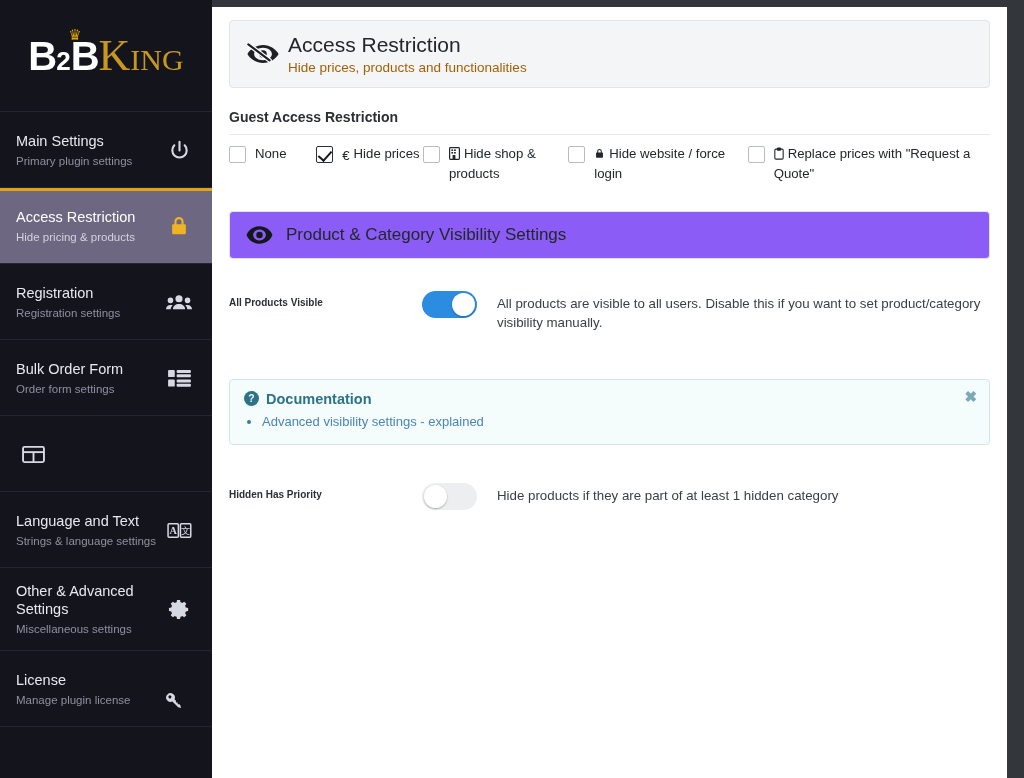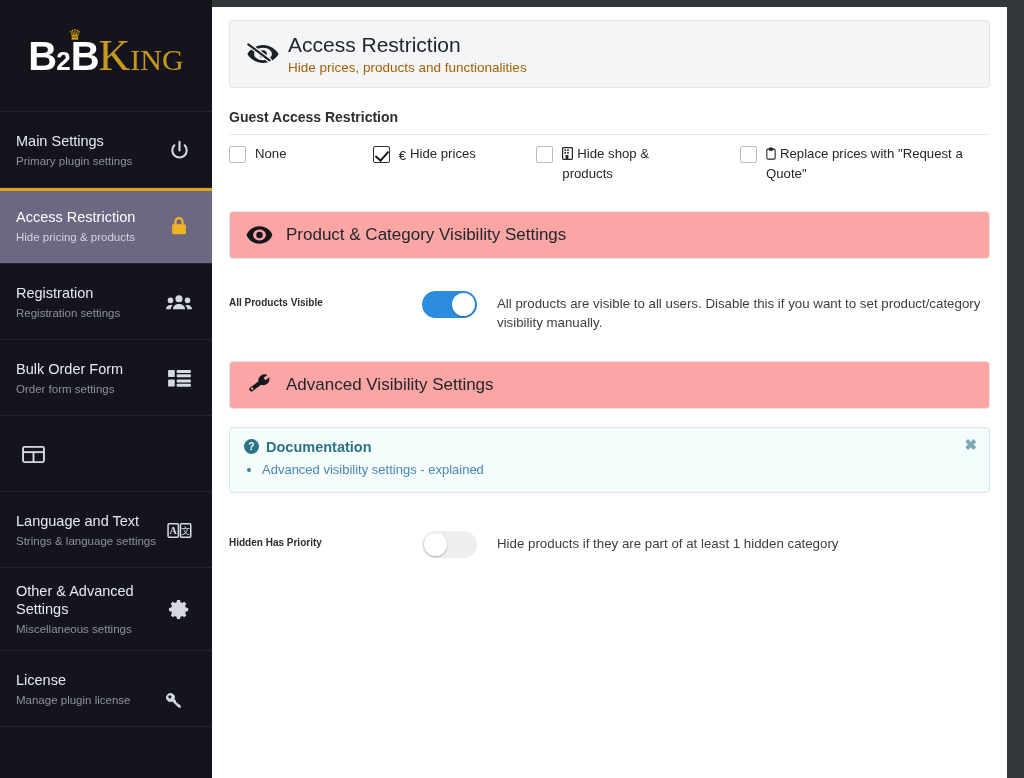--- a/index.html
+++ b/index.html
@@ -89,21 +89,21 @@
     display: flex; align-items: center;
     padding: 12px 16px;
   }
   .panel-head .ph-icon { flex: 0 0 auto; width: 42px; display:flex; align-items:center; color:#1d2024;}
   .panel-head .ph-text { flex: 1 1 auto; }
   .ph-title { font-size: 21px; color: #23272b; font-weight: normal; line-height: 1.15; }
   .ph-sub { font-size: 13.5px; color: #a16207; margin-top: 3px; }
 
   .section-head {
     margin: 0 17px;
-    background: #fca5a5;
+    background: #8b5cf6;
     border: 1px solid #e2e4e8;
     border-radius: 4px;
     display: flex; align-items: center;
     padding: 14px 16px;
     height: 48px;
   }
   .section-head .sh-icon { flex:0 0 auto; width: 40px; display:flex; align-items:center; color:#15181b;}
   .sh-title { font-size: 17px; color: #23272b; font-weight: normal; }
 
   .group-title {
@@ -373,20 +373,26 @@
         <span class="cb-label"><span class="mini-ico"><svg width="11" height="13" viewBox="0 0 11 13" fill="currentColor">
                 <rect x="0.6" y="0.6" width="9.8" height="11.8" rx="0.8" fill="none" stroke="currentColor" stroke-width="1.2"></rect>
                 <rect x="2.4" y="2.4" width="1.7" height="1.6"></rect>
                 <rect x="5.1" y="2.4" width="1.7" height="1.6"></rect>
                 <rect x="2.4" y="5" width="1.7" height="1.6"></rect>
                 <rect x="5.1" y="5" width="1.7" height="1.6"></rect>
                 <rect x="3.6" y="8" width="2.8" height="4.4"></rect>
               </svg></span><span>Hide shop &amp; products</span></span>
       </div>
 
+      <div class="cb-item w4">
+        <div class="cbox"></div>
+        <span class="cb-label"><span class="mini-ico"><svg width="11" height="13" viewBox="0 0 24 24" fill="currentColor">
+                <path d="M7 10V7.2A5 5 0 0 1 17 7.2V10h1.2a1.3 1.3 0 0 1 1.3 1.3v8.4A1.3 1.3 0 0 1 18.2 21H5.8a1.3 1.3 0 0 1-1.3-1.3v-8.4A1.3 1.3 0 0 1 5.8 10H7zm2.3 0h5.4V7.2a2.7 2.7 0 0 0-5.4 0V10z"></path>
+              </svg></span><span>Hide website / force login</span></span>
+      </div>
 
       <div class="cb-item w5">
         <div class="cbox"></div>
         <span class="cb-label"><span class="mini-ico"><svg width="10" height="13" viewBox="0 0 12 15" fill="none" stroke="currentColor" stroke-width="1.3">
                 <rect x="1" y="2.2" width="10" height="12" rx="1.3"></rect>
                 <rect x="4" y="0.8" width="4" height="2.8" rx="0.8" fill="currentColor"></rect>
               </svg></span><span>Replace prices with "Request a Quote"</span></span>
       </div>
 
     </div>
@@ -408,28 +414,20 @@
     <div class="toggle-row">
       <div class="toggle-label">All Products Visible</div>
       <div class="switch on">
           <div class="knob"></div>
         </div>
       <div class="toggle-desc">All products are visible to all users. Disable this if you want to set product/category visibility manually.</div>
     </div>
 
     <div class="spacer-28"></div>
 
-    <div class="section-head">
-      <div class="sh-icon">
-        <svg width="24" height="24" viewBox="0 0 24 24" fill="currentColor" transform="rotate(8 12 12)">
-          <path d="M20.5 4.6l-3.4 3.4-2.1-2.1 3.4-3.4a6.2 6.2 0 0 0-8 7.6L3.1 17.4a2.1 2.1 0 0 0 3 3l7.3-7.3a6.2 6.2 0 0 0 7.1-8.5zM5.2 19.4a1.2 1.2 0 1 1 0-2.4 1.2 1.2 0 0 1 0 2.4z"></path>
-        </svg>
-      </div>
-      <div class="sh-title">Advanced Visibility Settings</div>
-    </div>
 
     <div class="doc-box">
       <div class="doc-title">
         <span class="q">
           <svg width="15" height="15" viewBox="0 0 16 16" fill="currentColor">
             <circle cx="8" cy="8" r="8"></circle>
             <text x="8" y="12" font-family="Liberation Sans, sans-serif" font-size="11" font-weight="bold" text-anchor="middle" fill="#f4fcfc">?</text>
           </svg>
         </span>
         <span>Documentation</span>

